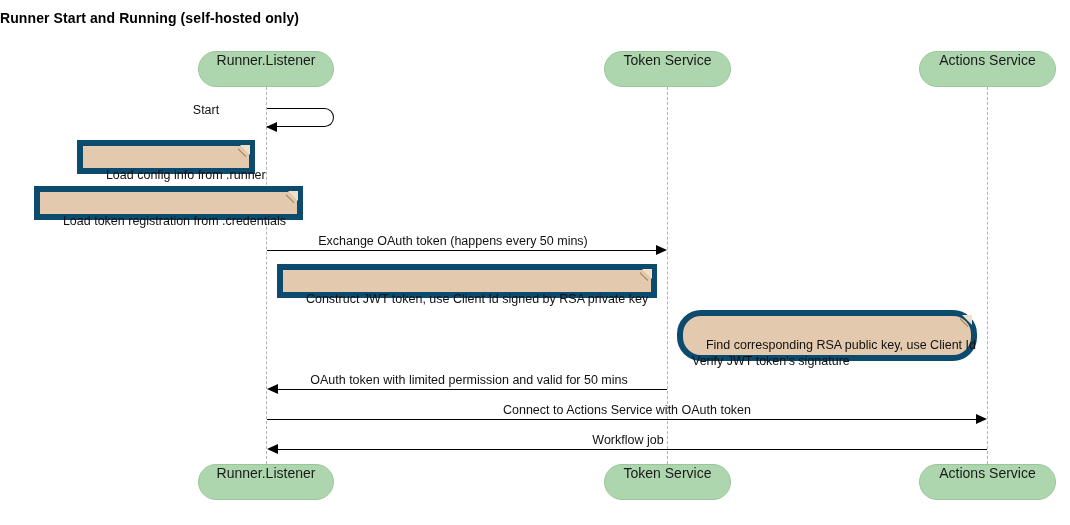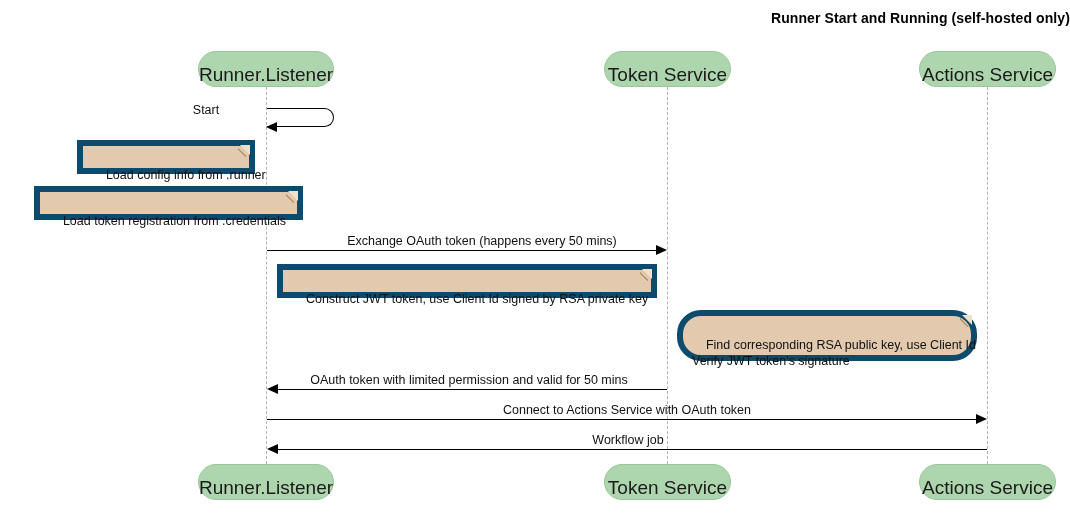--- a/index.html
+++ b/index.html
@@ -18,36 +18,36 @@
     position: absolute;
     left: 0; top: 0;
     width: 1070px;
     height: 525px;
   }
   .diagram-title {
     position: absolute;
     left: 0;
     top: 10px;
     width: 1070px;
-    text-align: right;
+    text-align: left;
     font-size: 14px;
     font-weight: bold;
     color: #000000;
     letter-spacing: 0.1px;
   }
   .participant-box {
     position: absolute;
     box-sizing: border-box;
     background: #aed6ae;
     border: 1px solid #9ac79a;
     border-radius: 18px;
     display: flex;
-    align-items: flex-end;
+    align-items: flex-start;
     justify-content: center;
-    font-size: 19px;
+    font-size: 14px;
     color: #1a1a1a;
     height: 36px;
   }
   .lifeline {
     position: absolute;
     width: 0;
     border-left: 1px dashed #b3b3b3;
   }
   .note {
     position: absolute;
@@ -166,21 +166,21 @@
     <span class="fold"></span>
     <span class="fold-edge"></span>
   </div>
 
   <div class="note" style="left:10px; top:186px; width:269px; height:34px;margin-left:24px;">
     <span>Load token registration from .credentials</span>
     <span class="fold"></span>
     <span class="fold-edge"></span>
   </div>
 
-  <div class="msg-label" style="left:282px; top:234px; width:400px;">Exchange OAuth token (happens every 50 mins)</div>
+  <div class="msg-label" style="left:253px; top:234px; width:400px;">Exchange OAuth token (happens every 50 mins)</div>
   <div class="msg-line" style="left:267px; top:250px; width:389px;"></div>
   <div class="arrowhead-right" style="left:656px; top:245px;"></div>
 
   <div class="note" style="left:277px; top:264px; width:380px; height:34px;">
     <span>Construct JWT token, use Client Id signed by RSA private key</span>
     <span class="fold"></span>
     <span class="fold-edge"></span>
   </div>
 
   <div class="note" style="left:677px; top:310px; width:300px; height:51px;border-radius:24px;">

